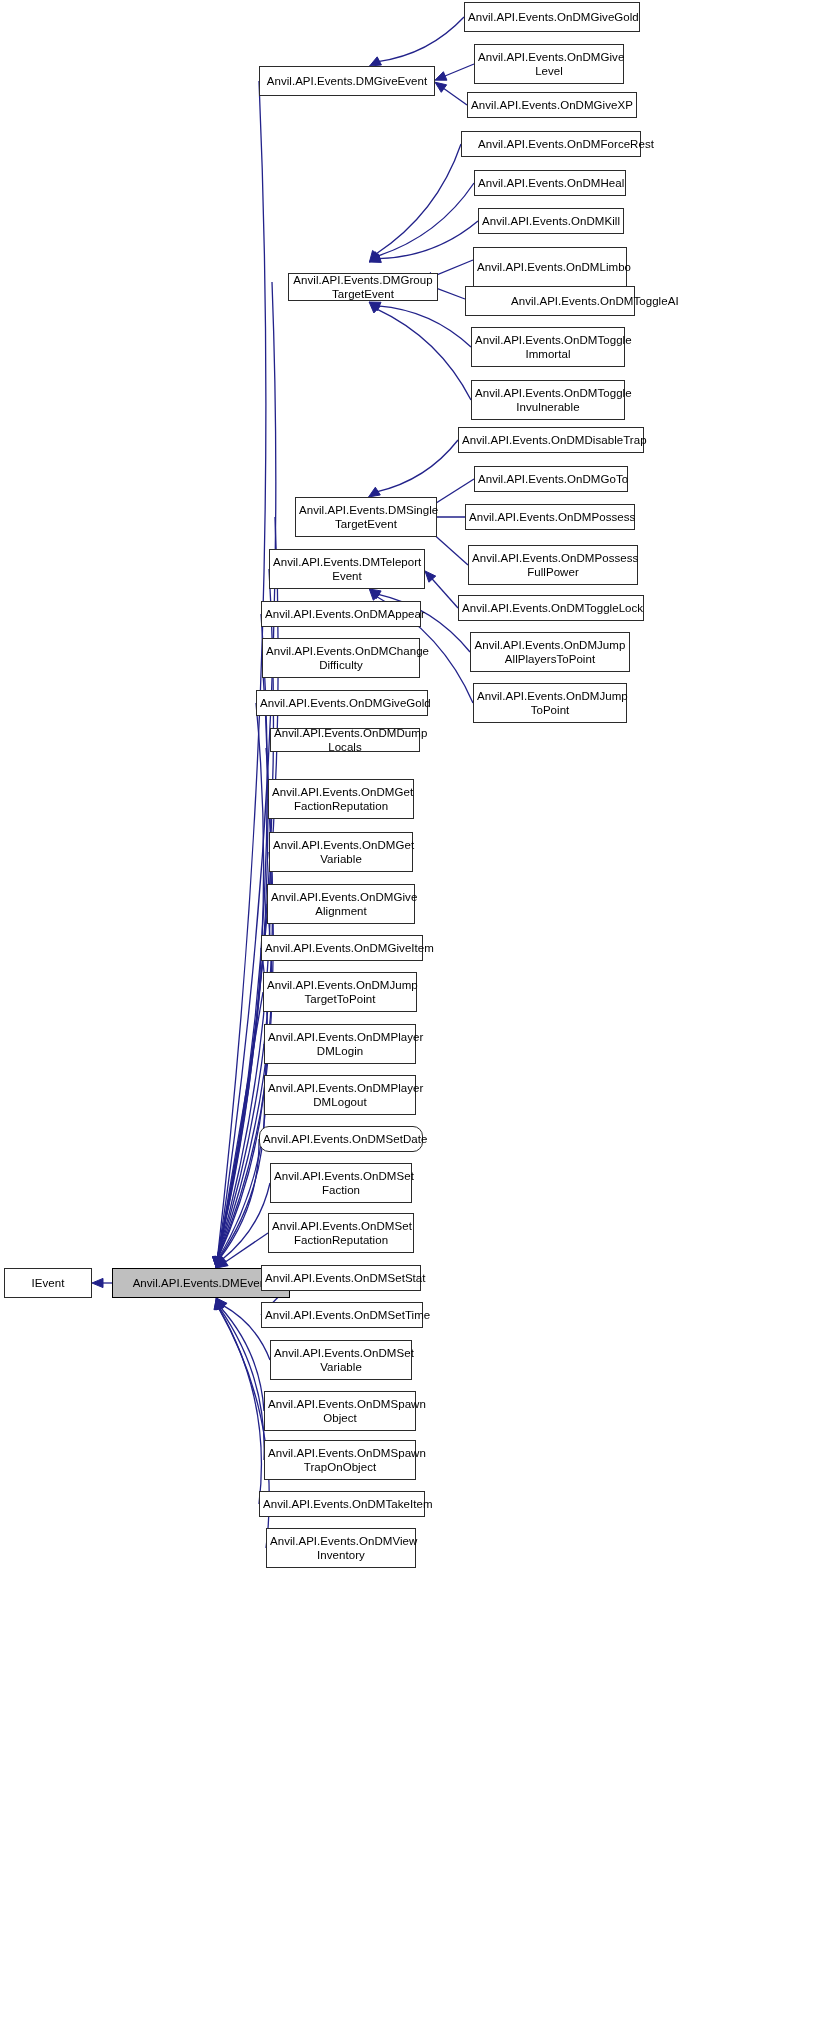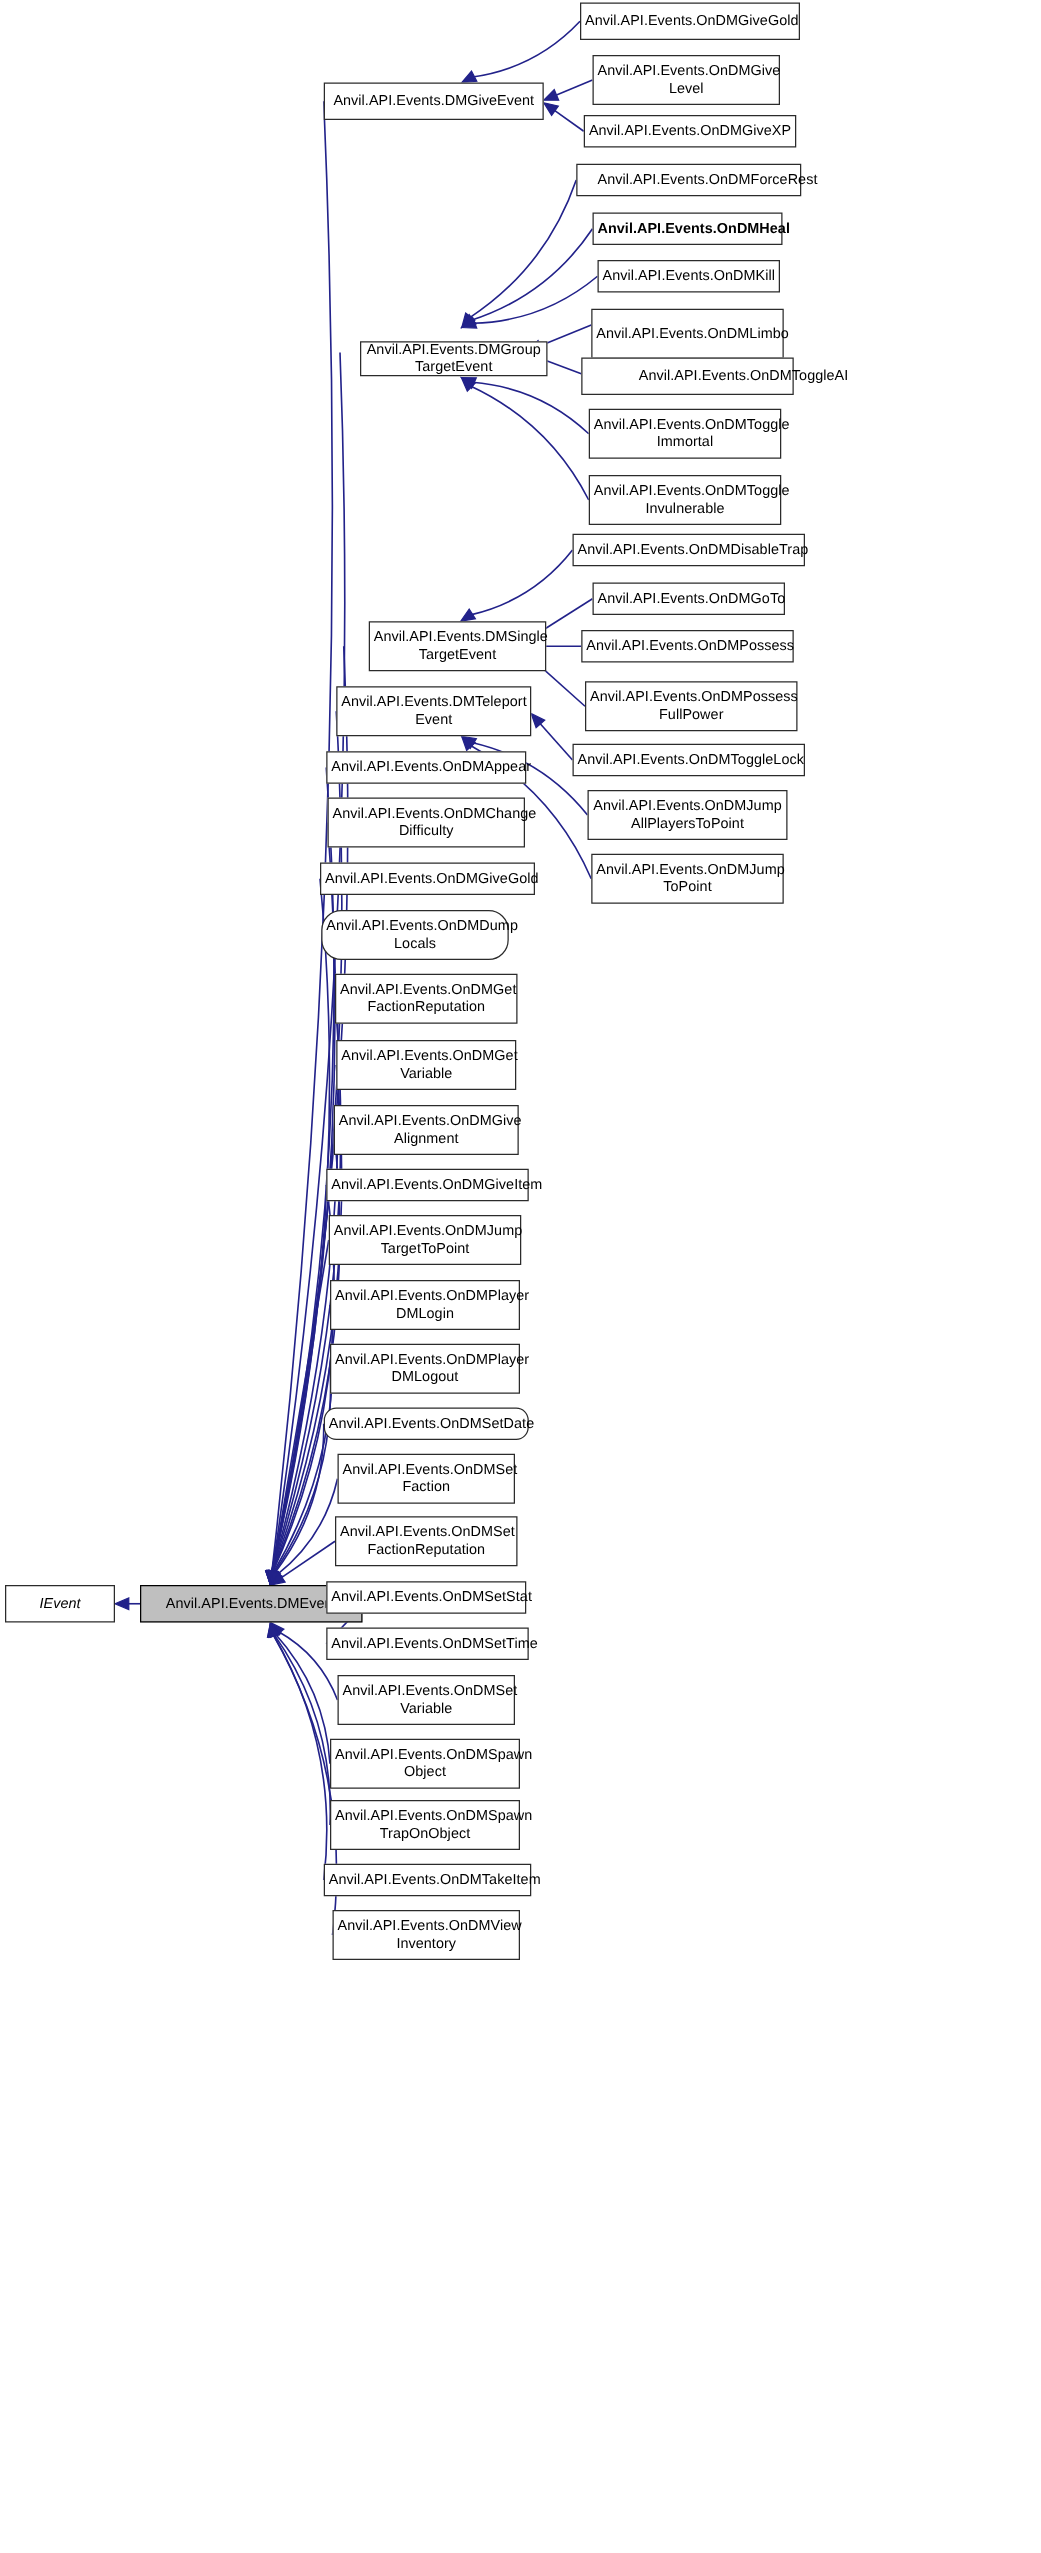--- a/index.html
+++ b/index.html
@@ -139,31 +139,31 @@
       <path d="M 264 1411 Q 260.0725806579543 1351.2423508352304 219.98516131590864 1306.7519016704607" fill="none" stroke="#22228a" stroke-width="1.3"></path>
       <polygon points="216.29,1298 224.80637075359095,1306.3445448759883 216.33084492535534,1309.9230168871838" fill="#22228a" stroke="#22228a"></polygon>
       <path d="M 264 1460 Q 267.4069193245069 1375.922906614339 218.97383864901374 1307.113013228678" fill="none" stroke="#22228a" stroke-width="1.3"></path>
       <polygon points="216.29,1298 223.81021957800735,1307.2523671294732 214.98498571444551,1309.8514529790443" fill="#22228a" stroke="#22228a"></polygon>
       <path d="M 259 1504 Q 271.6745462432045 1398.8536716898122 218.42909248640893 1307.3041433796245" fill="none" stroke="#22228a" stroke-width="1.3"></path>
       <polygon points="216.51,1298 223.23727125229163,1307.8439738671987 214.22694292676061,1309.7024634329841" fill="#22228a" stroke="#22228a"></polygon>
       <path d="M 266 1548 Q 282.12438255989423 1419.7231862897895 218.24876511978852 1307.318372579579" fill="none" stroke="#22228a" stroke-width="1.3"></path>
       <polygon points="216.4,1298 223.05272949302505,1307.8945030341415 214.02862131069574,1309.6848860975156" fill="#22228a" stroke="#22228a"></polygon>
     </svg>
   <div id="node-layer">
-      <div class="uml-node iface-node" style="left: 4px; top: 1268px; width: 88px; height: 30px; font-style: italic;"><span class="node-label">IEvent</span></div>
+      <div class="uml-node iface-node" style="left: 4px; top: 1268px; width: 88px; height: 30px;"><span class="node-label">IEvent</span></div>
       <div class="uml-node root-node" style="left: 112px; top: 1268px; width: 178px; height: 30px;"><span class="node-label">Anvil.API.Events.DMEvent</span></div>
       <div class="uml-node" style="left: 259px; top: 66px; width: 176px; height: 30px;"><span class="node-label">Anvil.API.Events.DMGiveEvent</span></div>
       <div class="uml-node" style="left: 464px; top: 2px; width: 176px; height: 30px;"><span class="node-label">Anvil.API.Events.OnDMGiveGold</span></div>
       <div class="uml-node" style="left: 474px; top: 44px; width: 150px; height: 40px;"><span class="node-label">Anvil.API.Events.OnDMGive
 Level</span></div>
       <div class="uml-node" style="left: 467px; top: 92px; width: 170px; height: 26px;"><span class="node-label">Anvil.API.Events.OnDMGiveXP</span></div>
       <div class="uml-node" style="left: 288px; top: 262px; width: 150px; height: 28px; margin-top: 11px;"><span class="node-label">Anvil.API.Events.DMGroup
 TargetEvent</span></div>
       <div class="uml-node" style="left: 461px; top: 131px; width: 180px; height: 26px; padding-left: 16px;"><span class="node-label">Anvil.API.Events.OnDMForceRest</span></div>
-      <div class="uml-node" style="left: 474px; top: 170px; width: 152px; height: 26px; font-weight: bold;"><span class="node-label">Anvil.API.Events.OnDMHeal</span></div>
+      <div class="uml-node" style="left: 474px; top: 170px; width: 152px; height: 26px;"><span class="node-label">Anvil.API.Events.OnDMHeal</span></div>
       <div class="uml-node" style="left: 478px; top: 208px; width: 146px; height: 26px;"><span class="node-label">Anvil.API.Events.OnDMKill</span></div>
       <div class="uml-node" style="left: 473px; top: 247px; width: 154px; height: 40px;"><span class="node-label">Anvil.API.Events.OnDMLimbo</span></div>
       <div class="uml-node" style="left: 465px; top: 286px; width: 170px; height: 30px; padding-left: 45px;"><span class="node-label">Anvil.API.Events.OnDMToggleAI</span></div>
       <div class="uml-node" style="left: 471px; top: 327px; width: 154px; height: 40px;"><span class="node-label">Anvil.API.Events.OnDMToggle
 Immortal</span></div>
       <div class="uml-node" style="left: 471px; top: 380px; width: 154px; height: 40px;"><span class="node-label">Anvil.API.Events.OnDMToggle
 Invulnerable</span></div>
       <div class="uml-node" style="left: 275px; top: 497px; width: 142px; height: 40px; margin-left: 20px;"><span class="node-label">Anvil.API.Events.DMSingle
 TargetEvent</span></div>
       <div class="uml-node" style="left: 458px; top: 427px; width: 186px; height: 26px;"><span class="node-label">Anvil.API.Events.OnDMDisableTrap</span></div>
@@ -175,21 +175,21 @@
 Event</span></div>
       <div class="uml-node" style="left: 458px; top: 595px; width: 186px; height: 26px;"><span class="node-label">Anvil.API.Events.OnDMToggleLock</span></div>
       <div class="uml-node" style="left: 470px; top: 632px; width: 160px; height: 40px;"><span class="node-label">Anvil.API.Events.OnDMJump
 AllPlayersToPoint</span></div>
       <div class="uml-node" style="left: 473px; top: 683px; width: 154px; height: 40px;"><span class="node-label">Anvil.API.Events.OnDMJump
 ToPoint</span></div>
       <div class="uml-node" style="left: 261px; top: 601px; width: 160px; height: 26px;"><span class="node-label">Anvil.API.Events.OnDMAppear</span></div>
       <div class="uml-node" style="left: 262px; top: 638px; width: 158px; height: 40px;"><span class="node-label">Anvil.API.Events.OnDMChange
 Difficulty</span></div>
       <div class="uml-node" style="left: 256px; top: 690px; width: 172px; height: 26px;"><span class="node-label">Anvil.API.Events.OnDMGiveGold</span></div>
-      <div class="uml-node" style="left: 257px; top: 728px; width: 150px; height: 40px; border-radius: 16px;"><span class="node-label">Anvil.API.Events.OnDMDump
+      <div class="uml-node" style="left: 270px; top: 728px; width: 150px; height: 24px;"><span class="node-label">Anvil.API.Events.OnDMDump
 Locals</span></div>
       <div class="uml-node" style="left: 268px; top: 779px; width: 146px; height: 40px;"><span class="node-label">Anvil.API.Events.OnDMGet
 FactionReputation</span></div>
       <div class="uml-node" style="left: 269px; top: 832px; width: 144px; height: 40px;"><span class="node-label">Anvil.API.Events.OnDMGet
 Variable</span></div>
       <div class="uml-node" style="left: 267px; top: 884px; width: 148px; height: 40px;"><span class="node-label">Anvil.API.Events.OnDMGive
 Alignment</span></div>
       <div class="uml-node" style="left: 261px; top: 935px; width: 162px; height: 26px;"><span class="node-label">Anvil.API.Events.OnDMGiveItem</span></div>
       <div class="uml-node" style="left: 263px; top: 972px; width: 154px; height: 40px;"><span class="node-label">Anvil.API.Events.OnDMJump
 TargetToPoint</span></div>

